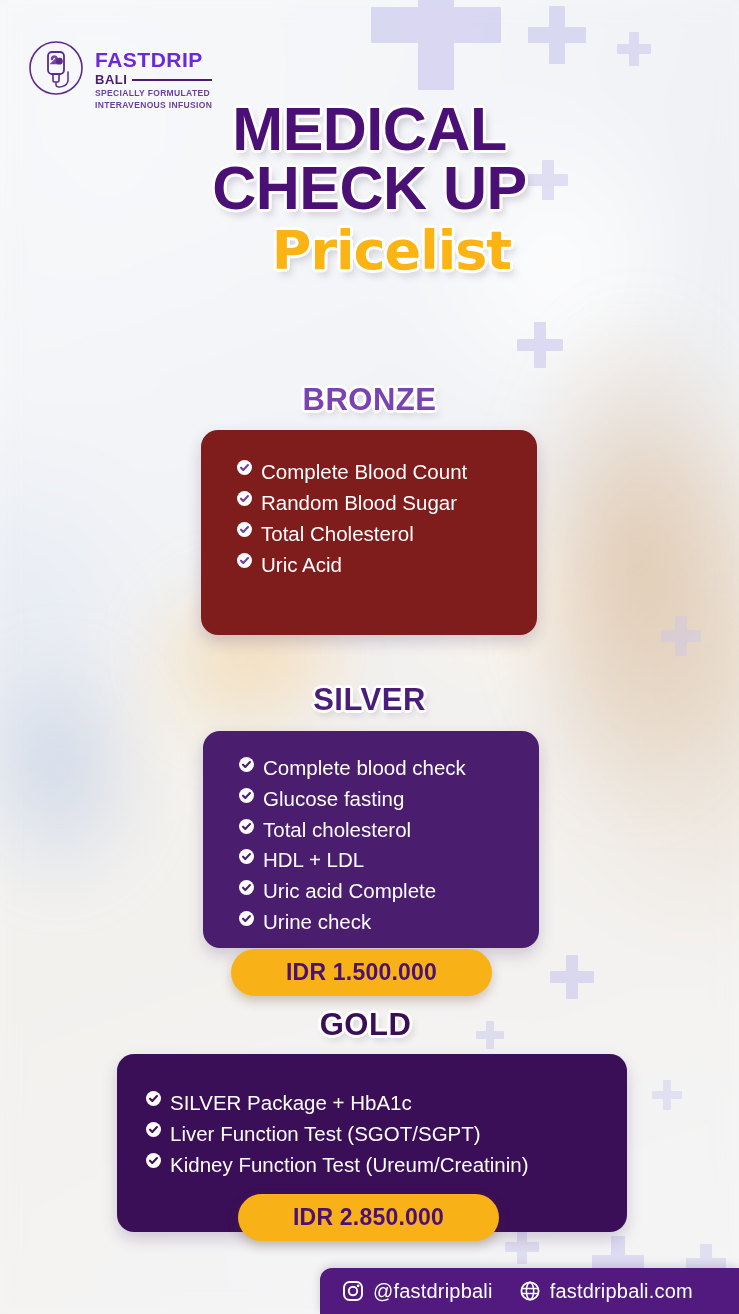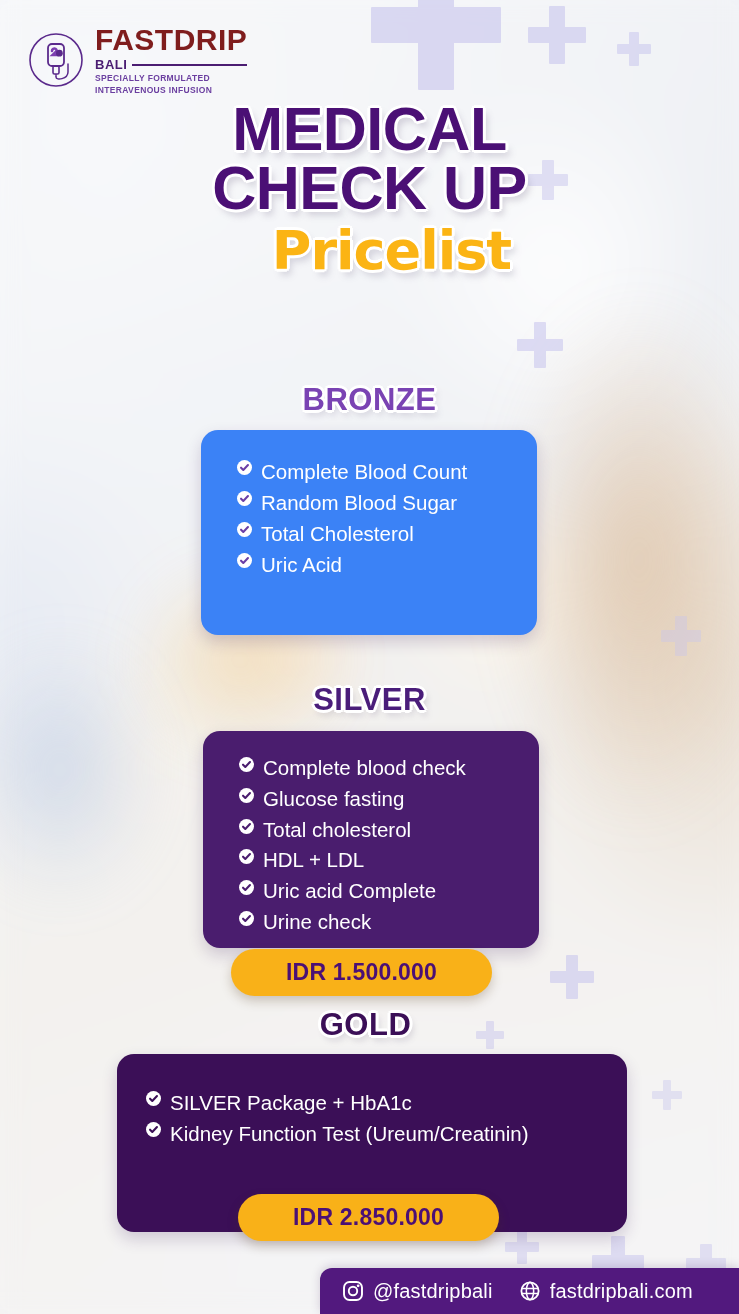--- a/index.html
+++ b/index.html
@@ -53,21 +53,21 @@
   .cross::after  { top:36%; left:0; height:28%; width:100%; }
 
   
   .page { position:relative; z-index:3; width:739px; height:1314px; }
 
   
   .logo { position:absolute; left:28px; top:25px; display:flex; align-items:center; gap:11px; }
   .logo-mark { width:56px; height:56px; flex:none; }
   .logo-text { display:flex; flex-direction:column; justify-content:center; }
   .logo-name {
-    font-size:30px; font-weight:bold; color:#7f1d1d; letter-spacing:.5px; line-height:1;
+    font-size:21px; font-weight:bold; color:#6d28d9; letter-spacing:.5px; line-height:1;margin-top:24px;
   }
   .logo-sub-row { display:flex; align-items:center; gap:5px; margin-top:2px; }
   .logo-bali { font-size:13px; font-weight:bold; color:#4b1d72; letter-spacing:.5px; }
   .logo-rule { flex:1; height:2px; background:#4b1d72; min-width:78px; }
   .logo-tag {
     font-size:8.5px; font-weight:bold; color:#6b3fa0; letter-spacing:.35px;
     line-height:1.25; margin-top:1px;
   }
 
   
@@ -116,21 +116,21 @@
     font-size:23px; font-weight:bold; letter-spacing:.2px;
     border-radius:26px; text-align:center; white-space:nowrap;
     display:flex; align-items:center; justify-content:center;
     box-shadow:0 5px 11px rgba(80,50,20,.25);
   }
 
   
   #bronze-head { position:absolute; left:0; right:0; top:384px; color:#7a43b3; }
   #bronze-card {
     position:absolute; left:201px; top:430px; width:336px; height:205px;
-    background:#3b82f6;
+    background:#7f1d1d;
   }
   #bronze-card .items { padding:26px 0 0 36px; }
   #bronze-card .item { font-size:20.5px; line-height:1.52; }
   #bronze-price { left:229px; top:600px; width:261px; height:47px; }
 
   
   #silver-head { position:absolute; left:0; right:0; top:684px; color:#4a1d7a; }
   #silver-card {
     position:absolute; left:203px; top:731px; width:336px; height:217px;
     background:#4a1d6e;
@@ -302,20 +302,27 @@
             <circle cx="8" cy="8" r="8" fill="#fff"></circle>
             <path d="M4.3 8.2l2.4 2.4 5-5.2" fill="none" stroke="#3b0f57" stroke-width="2.2" stroke-linecap="round" stroke-linejoin="round"></path>
           </svg>
         <span class="item-text">SILVER Package + HbA1c</span>
       </li>
       <li class="item">
         <svg class="tick" width="15" height="15" viewBox="0 0 16 16">
             <circle cx="8" cy="8" r="8" fill="#fff"></circle>
             <path d="M4.3 8.2l2.4 2.4 5-5.2" fill="none" stroke="#3b0f57" stroke-width="2.2" stroke-linecap="round" stroke-linejoin="round"></path>
           </svg>
+        <span class="item-text">Liver Function Test (SGOT/SGPT)</span>
+      </li>
+      <li class="item">
+        <svg class="tick" width="15" height="15" viewBox="0 0 16 16">
+            <circle cx="8" cy="8" r="8" fill="#fff"></circle>
+            <path d="M4.3 8.2l2.4 2.4 5-5.2" fill="none" stroke="#3b0f57" stroke-width="2.2" stroke-linecap="round" stroke-linejoin="round"></path>
+          </svg>
         <span class="item-text">Kidney Function Test (Ureum/Creatinin)</span>
       </li>
     </ul>
   </div>
   <div class="price" id="gold-price">IDR 2.850.000</div>
 
   <div class="footer">
     <div class="fitem">
       <svg width="22" height="22" viewBox="0 0 24 24">
         <rect x="2.2" y="2.2" width="19.6" height="19.6" rx="6" fill="none" stroke="#fff" stroke-width="2.1"></rect>

